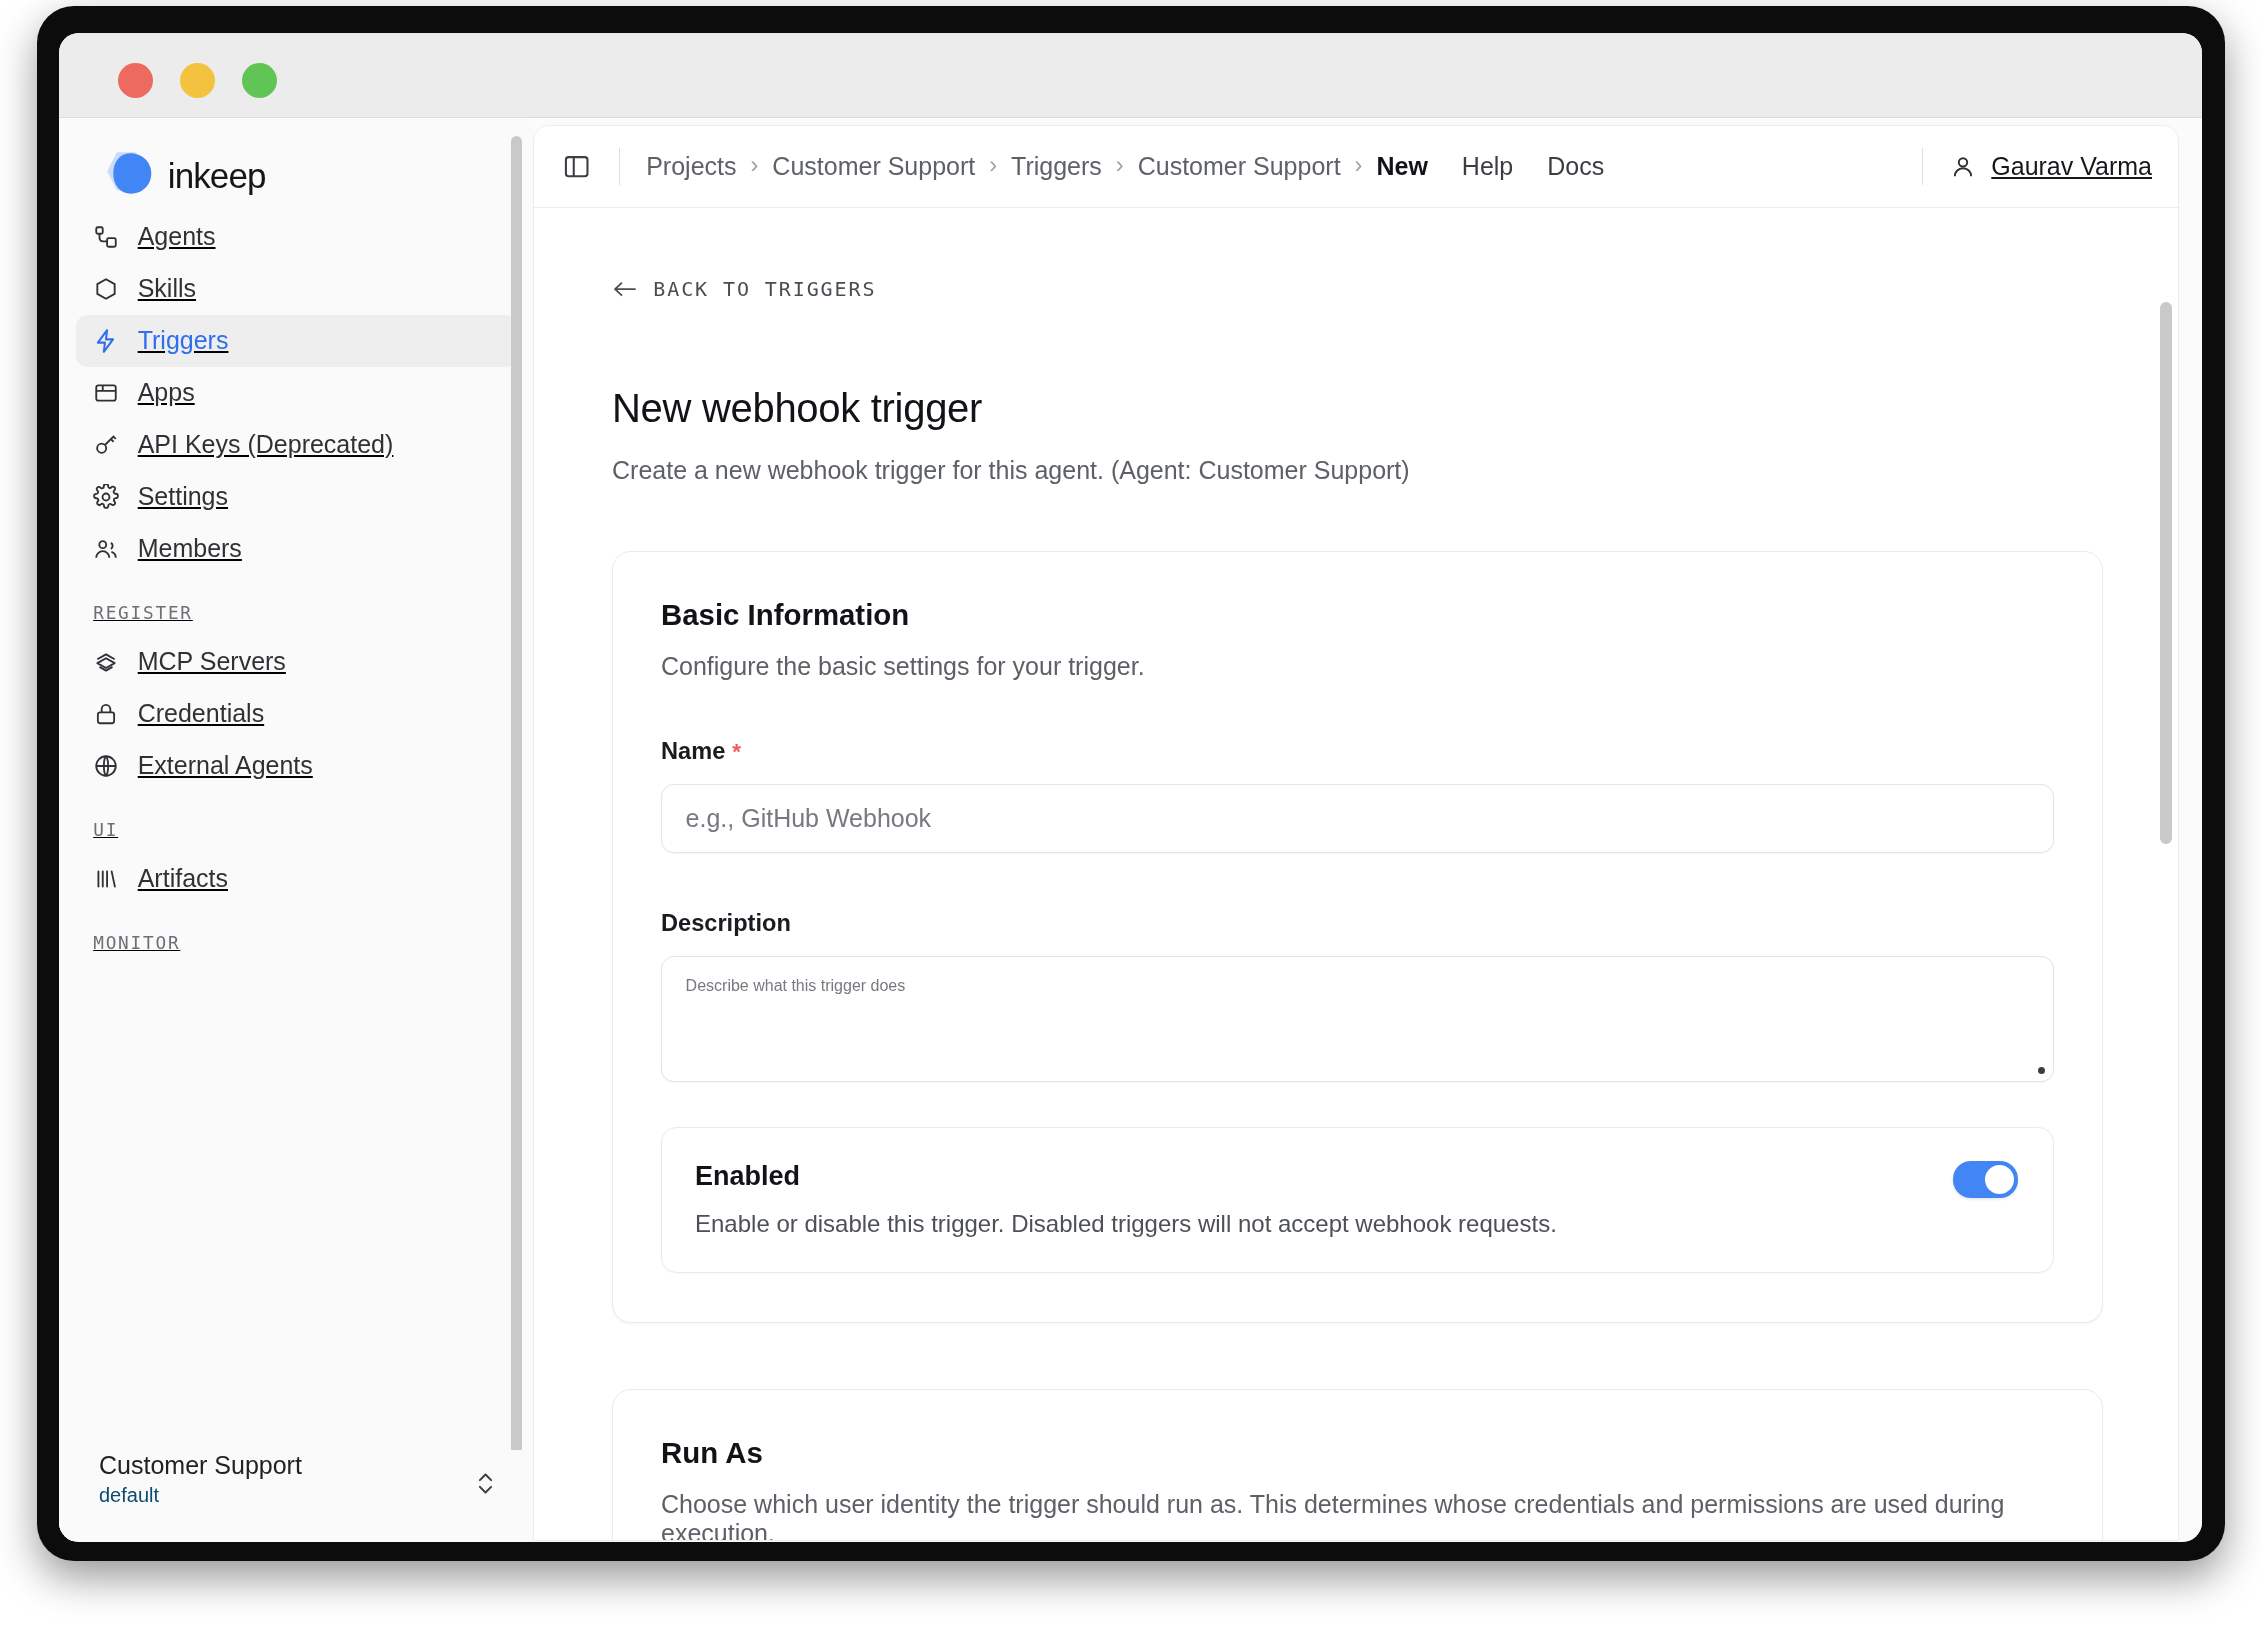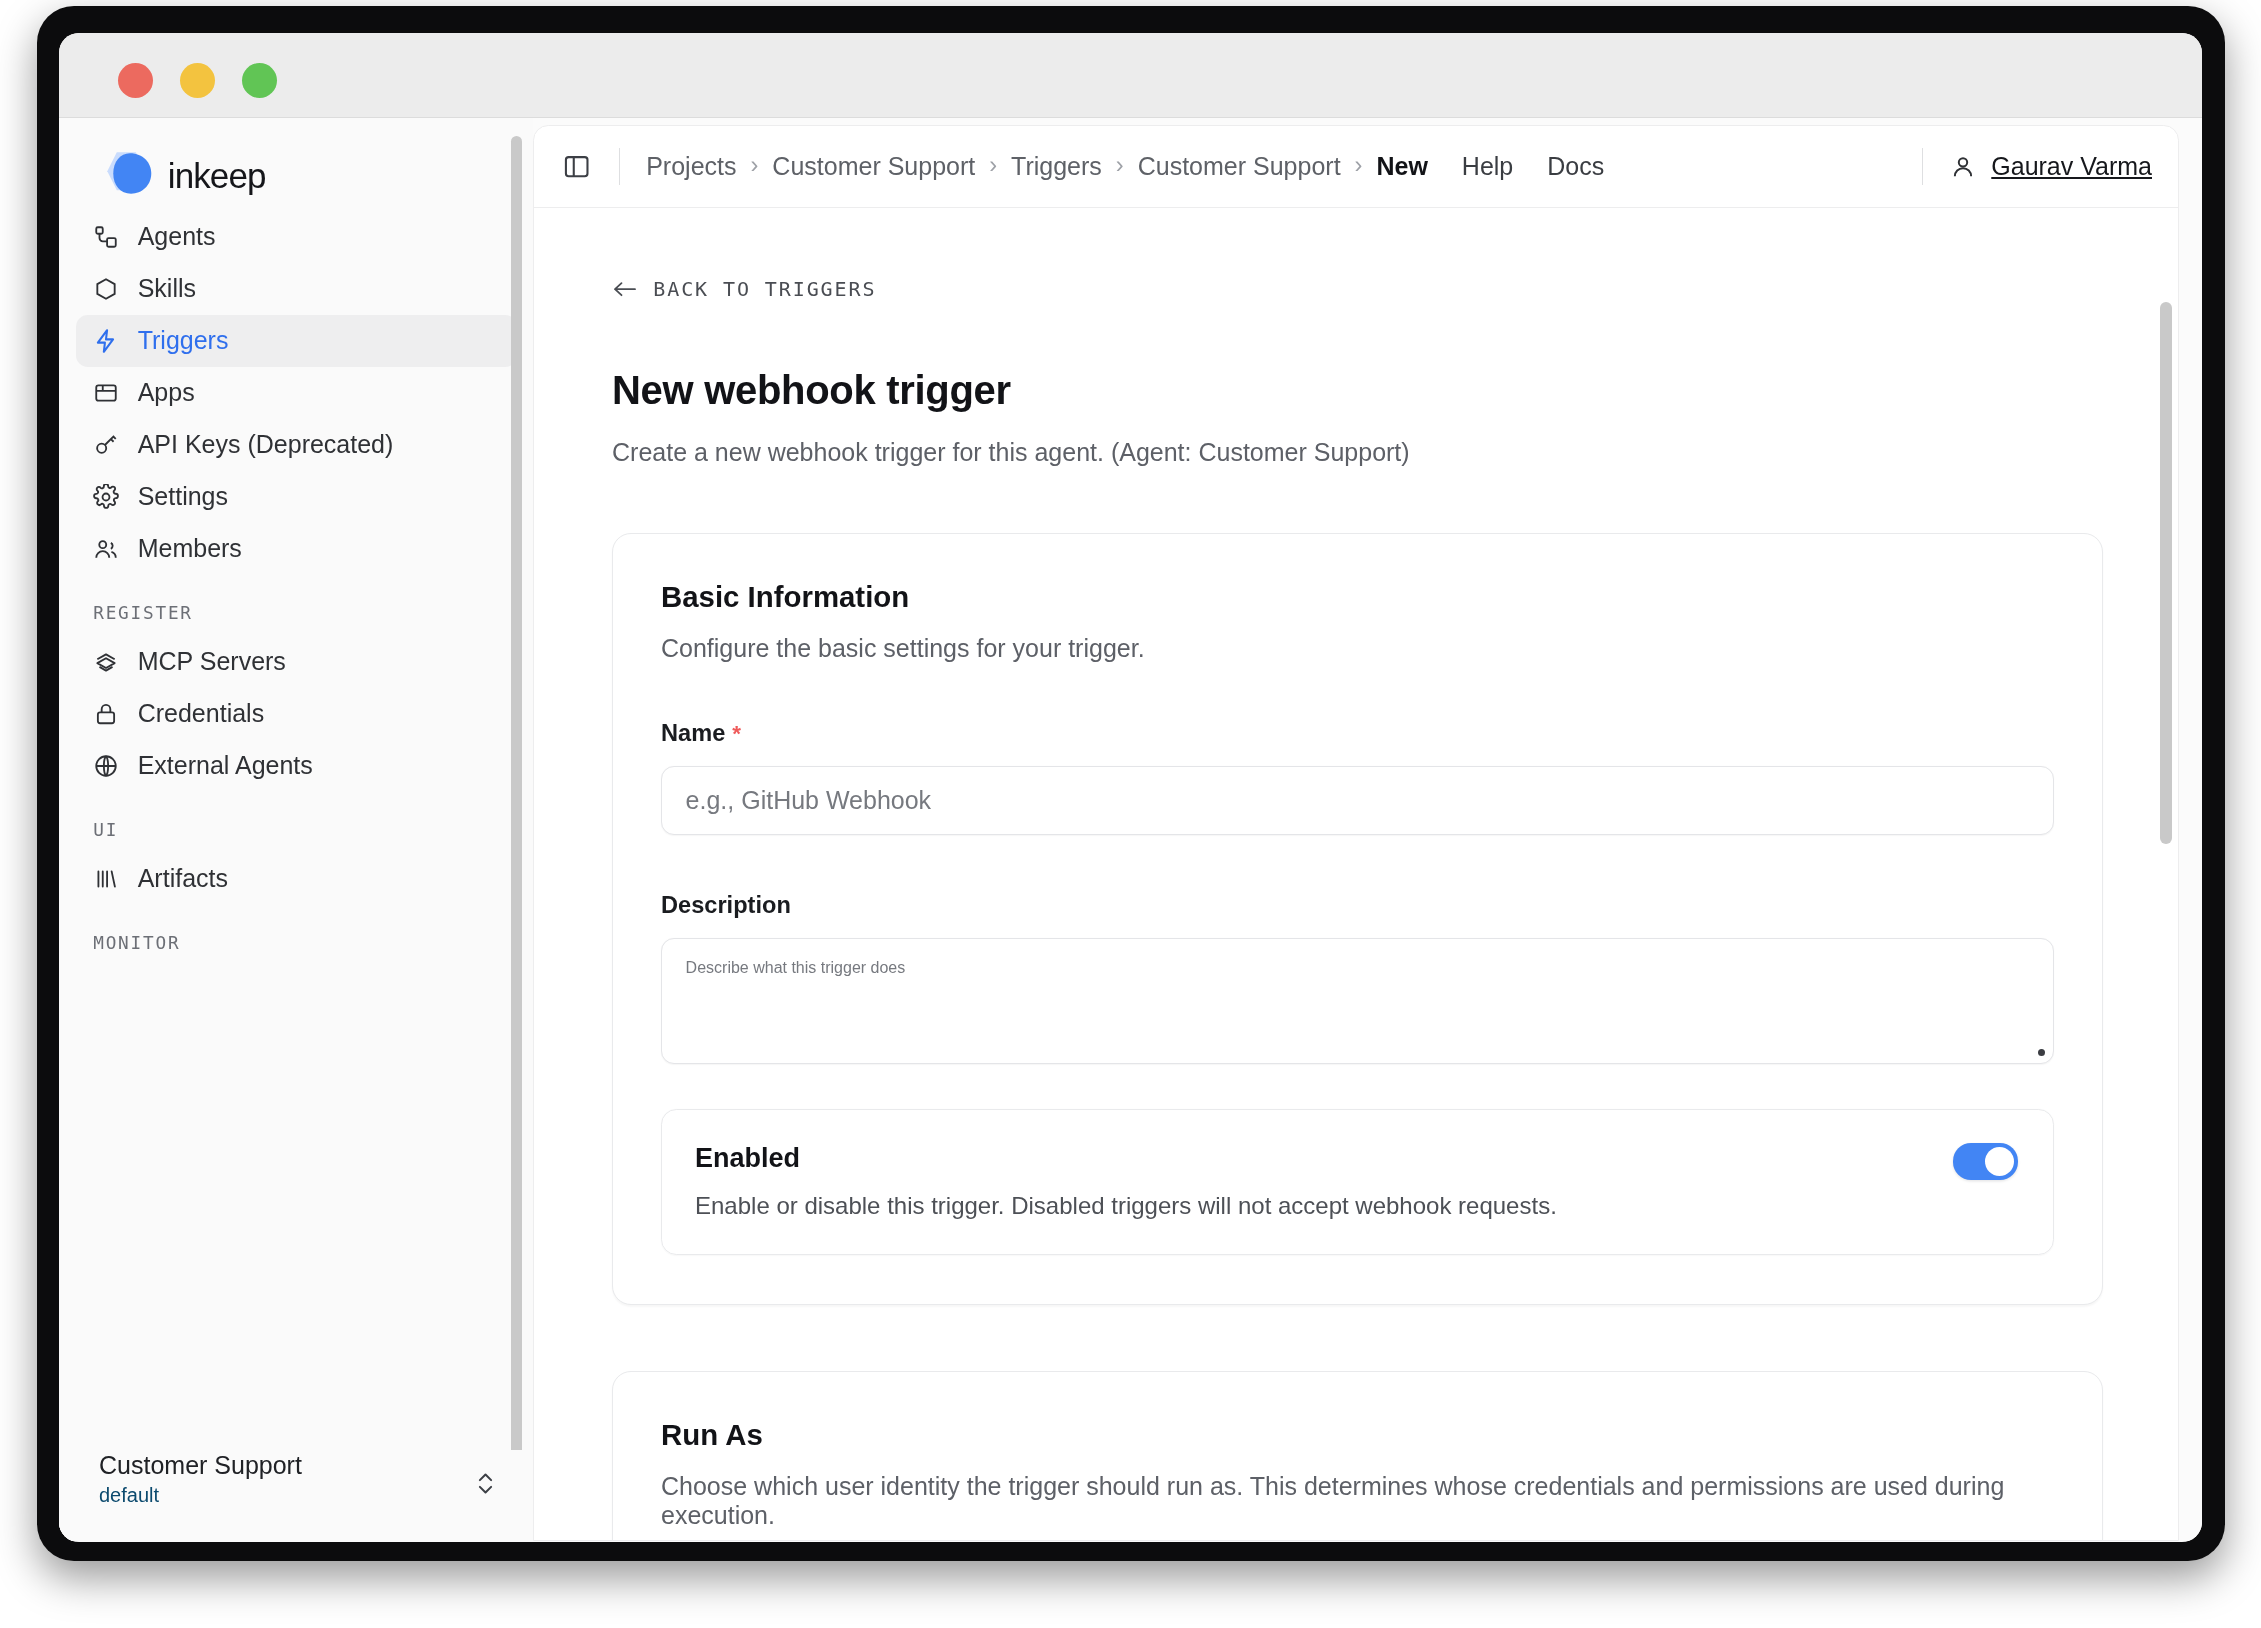--- a/index.html
+++ b/index.html
@@ -100,21 +100,21 @@
   #logo-text {
     font-size: 35px;
     letter-spacing: -0.9px;
     color: #15161a;
     font-weight: 400;
     line-height: 1;
     position: relative;
     top: 1.8px;
   }
 
-  .nav-list { padding: 10.6px 16.5px 0 16.5px; }
+  .nav-list { padding: 10.6px 16.5px 0 16.5px; text-decoration: underline; }
 
   .nav-item {
     display: flex;
     align-items: center;
     gap: 17.7px;
     height: 52px;
     padding: 0 16.5px;
     border-radius: 11.8px;
     cursor: pointer;
     color: #2f3135;
@@ -285,22 +285,22 @@
     font-family: "DejaVu Sans Mono", monospace;
     font-size: 20px;
     letter-spacing: 1.9px;
     color: #4a4d53;
     cursor: pointer;
   }
 
   #page-title {
     font-size: 40px;
     color: #121317;
-    font-weight: 700;
-    margin-top: 66px;
+    font-weight: 400;
+    margin-top: 84px;
     letter-spacing: -0.3px;
   }
   #page-subtitle {
     font-size: 25px;
     color: #5d6067;
     margin-top: 25px;
   }
 
   .card {
     margin: 66px 75px 0 78px;

